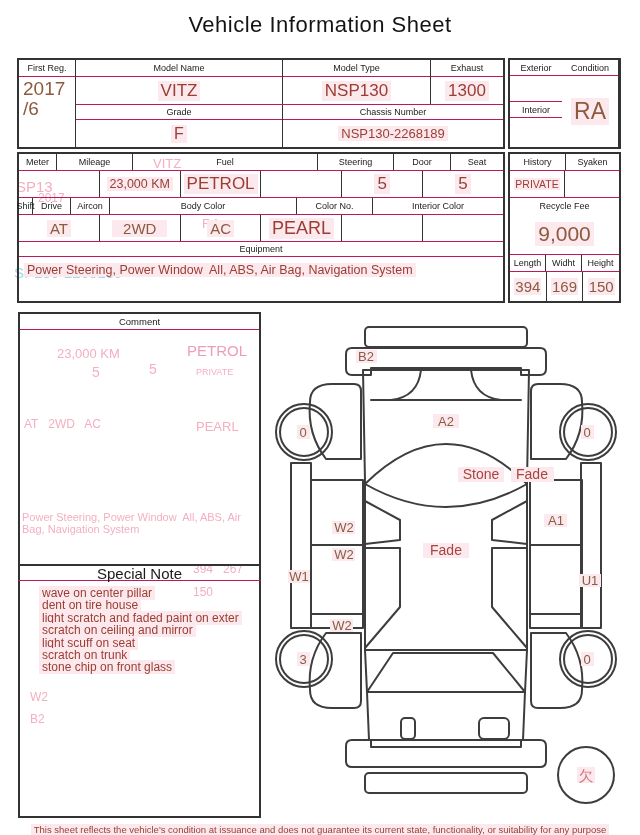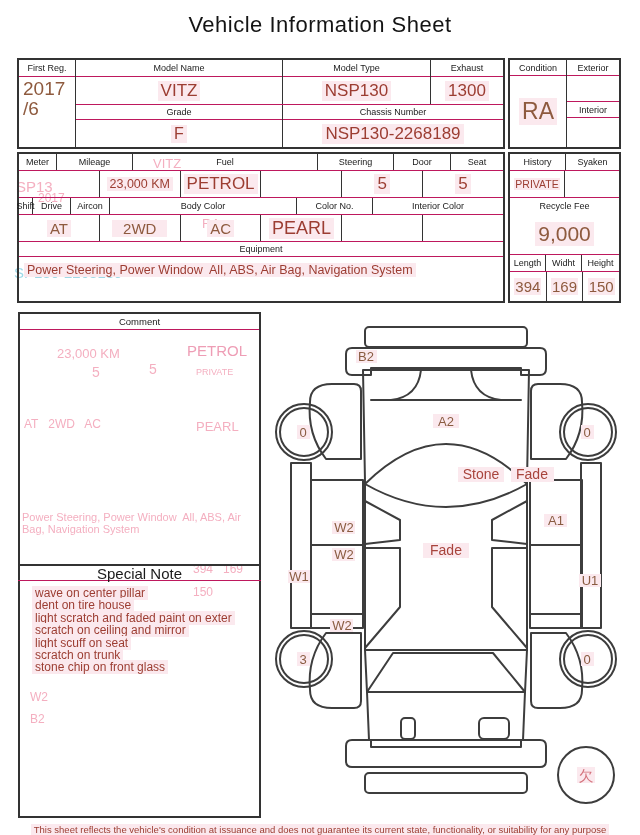--- a/index.html
+++ b/index.html
@@ -15,21 +15,21 @@
   .vwrap{flex:1;display:flex;align-items:center;justify-content:center;overflow:hidden}
   .hl{background:#fbe9ee;padding:0 3px;white-space:pre}
   .red{color:#9c3d32}
   .brown{color:#8e5a3e}
   .br{border-right:1px solid #333}
   .bb{border-bottom:1px solid #be185d}
   .title{position:absolute;top:12px;left:0;right:0;text-align:center;
          font-size:22px;color:#141414;letter-spacing:.5px}
   .ghost{position:absolute;white-space:pre;line-height:1.05;z-index:1}
   .gpink{color:#f4afc0}.gcyan{color:#9ed9e8}.gmag{color:#ee9db5}
-  .note-line{font-size:12px;line-height:12.4px;margin-left:14px;white-space:nowrap}
+  .note-line{font-size:12px;line-height:12.4px;margin-left:21px;white-space:nowrap}
   .disclaimer{position:absolute;top:819px;left:0;right:0;text-align:center;z-index:2}
   .disclaimer span{font-size:9.5px}
   svg text{font-family:"Liberation Sans","DejaVu Sans",sans-serif}
 </style>
 </head>
 <body>
 
 <div class="sheet">
 
   <div class="title">Vehicle Information Sheet</div>
@@ -41,21 +41,21 @@
   <div class="ghost gpink" style="left:202px;top:217px;font-size:13px">RA</div>
   <div class="ghost gcyan" style="left:14px;top:265px;font-size:15px">SP130-2268189</div>
   <div class="ghost gpink" style="left:57px;top:347px;font-size:13px">23,000 KM</div>
   <div class="ghost gpink" style="left:92px;top:365px;font-size:14px">5</div>
   <div class="ghost gmag" style="left:187px;top:343px;font-size:15px">PETROL</div>
   <div class="ghost gpink" style="left:149px;top:362px;font-size:14px">5</div>
   <div class="ghost gpink" style="left:196px;top:368px;font-size:9px">PRIVATE</div>
   <div class="ghost gpink" style="left:24px;top:418px;font-size:12px">AT   2WD   AC</div>
   <div class="ghost gpink" style="left:196px;top:420px;font-size:13px">PEARL</div>
   <div class="ghost gpink" style="left:22px;top:512px;font-size:11px;width:232px;white-space:pre-wrap">Power Steering, Power Window  All, ABS, Air Bag, Navigation System</div>
-  <div class="ghost gpink" style="left:193px;top:563px;font-size:12px">394   169</div>
+  <div class="ghost gpink" style="left:193px;top:563px;font-size:12px">394   267</div>
   <div class="ghost gpink" style="left:193px;top:586px;font-size:12px">150</div>
   <div class="ghost gpink" style="left:30px;top:691px;font-size:12px">W2</div>
   <div class="ghost gpink" style="left:30px;top:713px;font-size:12px">B2</div>
 
   <div class="box row" style="left:17px;top:58px;width:488px;height:91px">
     <div class="col br" style="width:57px">
       <div class="hdr bb" style="height:17px">First Reg.</div>
       <div class="brown" style="padding:2px 0 0 4px;font-size:19px;line-height:20px">
         <div>2017</div>
         <div>/6</div>
@@ -85,39 +85,39 @@
       <div class="row" style="flex:1">
         <div class="col br" style="width:207px">
           <div class="hdr bb" style="height:15px">Grade</div>
           <div class="vwrap">
               <span class="hl red" style="font-size:16px">F</span>
             </div>
         </div>
         <div class="col" style="flex:1">
           <div class="hdr bb" style="height:15px">Chassis Number</div>
           <div class="vwrap">
-              <span class="hl red" style="font-size:17px">NSP130-2268189</span>
+              <span class="hl red" style="font-size:13px">NSP130-2268189</span>
             </div>
         </div>
       </div>
     </div>
   </div>
 
   <div class="box row" style="left:508px;top:58px;width:113px;height:91px">
-    <div class="col br" style="width:57px">
-      <div class="hdr bb" style="height:16px">Condition</div>
-      <div class="vwrap">
-          <span class="hl brown" style="font-size:23px">RA</span>
-        </div>
-    </div>
     <div class="col" style="flex:1">
       <div class="hdr bb" style="height:16px">Exterior</div>
       <div class="bb" style="height:26px"></div>
       <div class="hdr bb" style="height:16px">Interior</div>
       <div style="flex:1"></div>
+    </div>
+    <div class="col br" style="width:57px">
+      <div class="hdr bb" style="height:16px">Condition</div>
+      <div class="vwrap">
+          <span class="hl brown" style="font-size:23px">RA</span>
+        </div>
     </div>
   </div>
 
   <div class="box col" style="left:17px;top:152px;width:488px;height:151px">
     <div class="row bb" style="height:17px">
       <div class="hdr br" style="width:38px">Meter</div>
       <div class="hdr br" style="width:76px">Mileage</div>
       <div class="hdr br" style="width:185px">Fuel</div>
       <div class="hdr br" style="width:76px">Steering</div>
       <div class="hdr br" style="width:57px">Door</div>

